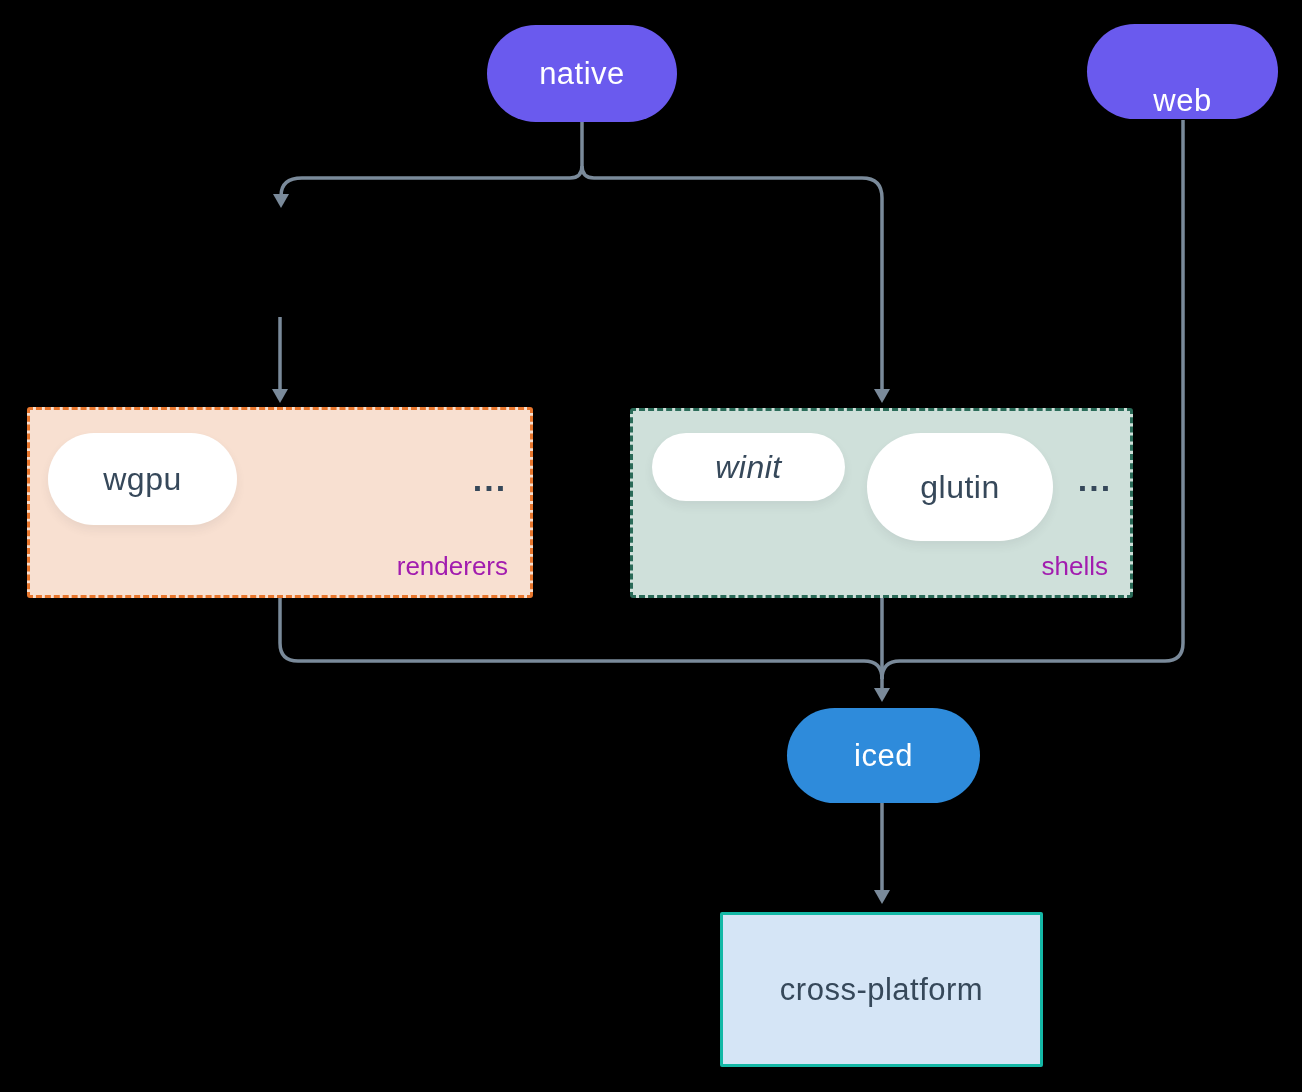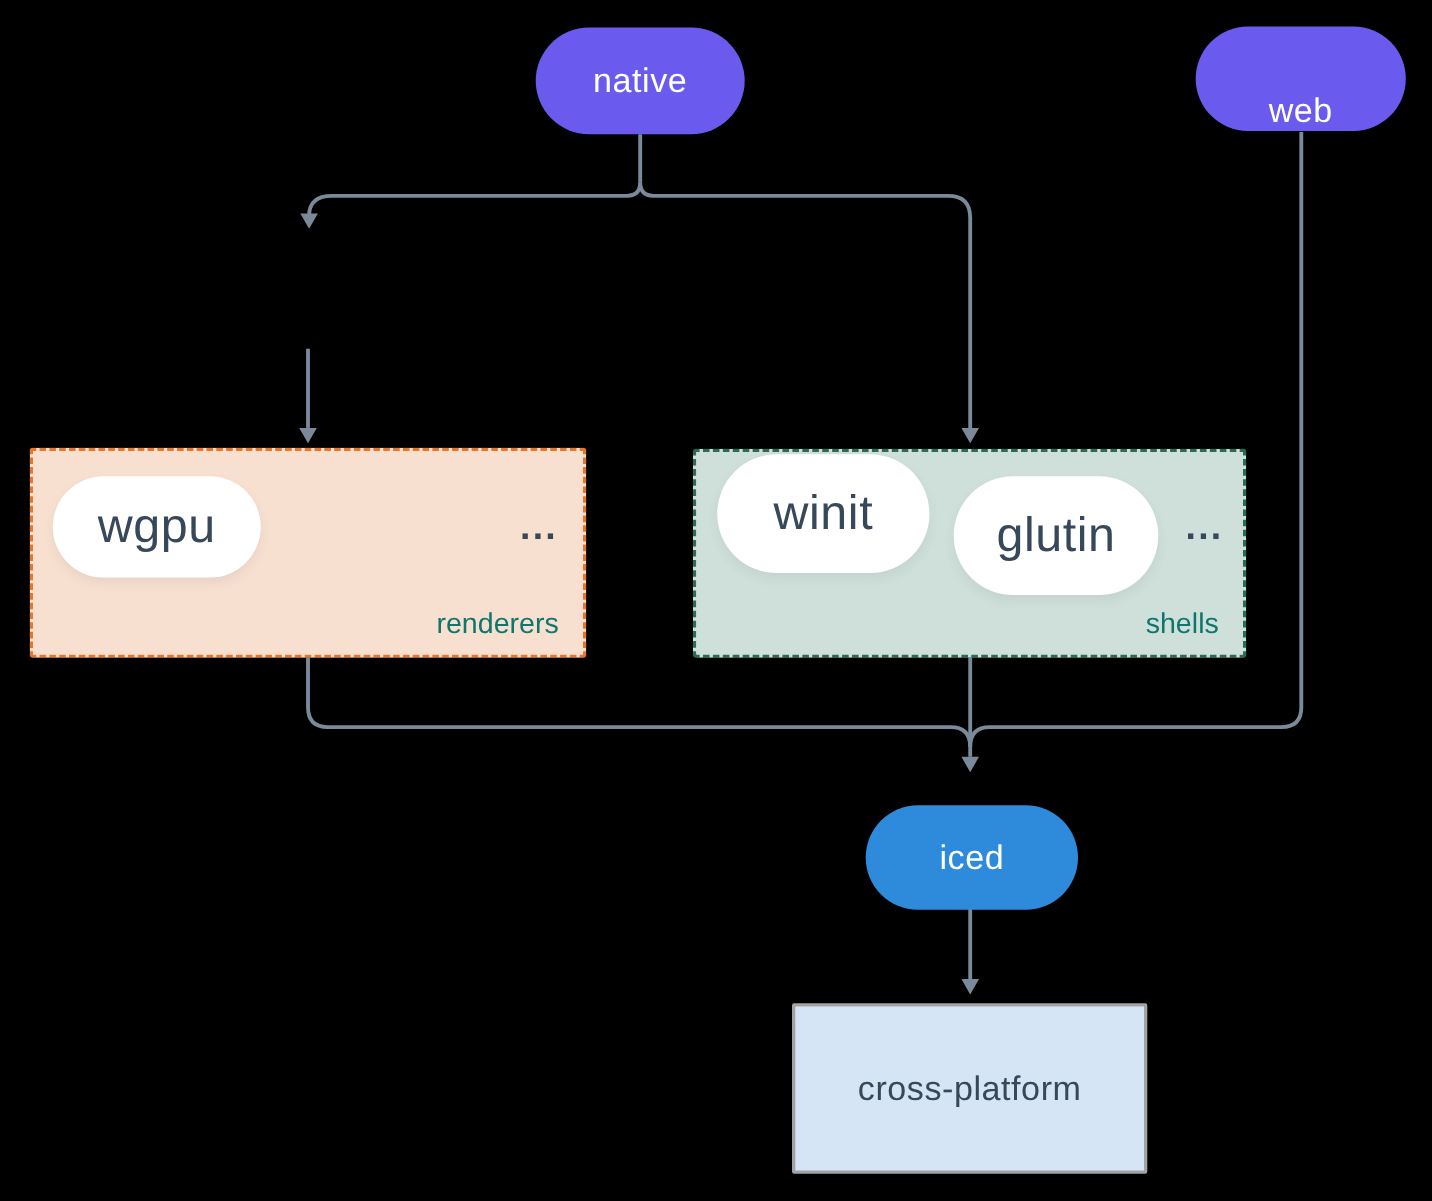--- a/index.html
+++ b/index.html
@@ -21,64 +21,64 @@
     display: flex;
     align-items: center;
     justify-content: center;
     border-radius: 999px;
     color: #ffffff;
     font-size: 31px;
     letter-spacing: 0.5px;
   }
   .pill.native, .pill.web { background: #6A5AEE; }
   .pill.graphics { background: #E0813C; }
-  .pill.iced { background: #2E8BDB; margin-top: 24px; }
+  .pill.iced { background: #2E8BDB; }
 
   .group {
     position: absolute;
     border: 3px dashed;
     border-radius: 3px;
     box-sizing: border-box;
   }
   .group.renderers { background: #F8E0D1; border-color: #E8772E; }
   .group.shells    { background: #CFE0DA; border-color: #2A6B58; }
   .group-label {
     position: absolute;
     right: 22px;
     bottom: 13px;
     font-size: 26px;
-    color: #0f766e;
+    color: #a21caf;
   }
   .chip {
     position: absolute;
     display: flex;
     align-items: center;
     justify-content: center;
     background: #ffffff;
     border-radius: 999px;
     color: #36485A;
-    font-size: 44px;
+    font-size: 32px;
     letter-spacing: 0.5px;
     box-shadow: 0 5px 10px rgba(60,70,80,0.08);
   }
   .dots {
     position: absolute;
     display: flex;
     align-items: center;
     justify-content: center;
     color: #36485A;
     font-size: 34px;
     font-weight: bold;
     letter-spacing: 2px;
   }
   .appbox {
     position: absolute;
     box-sizing: border-box;
     background: #D5E5F6;
-    border: 3px solid #a3a3a3;
+    border: 3px solid #14b8a6;
     border-radius: 2px;
     display: flex;
     flex-direction: column;
     align-items: center;
     justify-content: center;
     color: #36485A;
     font-size: 31px;
     line-height: 48px;
     letter-spacing: 0.5px;
   }
@@ -129,21 +129,21 @@
     <span class="group-label">renderers</span>
   </div>
   <div class="chip" style="left:48px; top:433px; width:189px; height:92px;">
     <span>wgpu</span>
   </div>
   <div class="dots" style="left:462px; top:433px; width:56px; height:92px;">...</div>
 
   <div class="group shells" style="left:630px; top:408px; width:503px; height:190px;">
     <span class="group-label">shells</span>
   </div>
-  <div class="chip" style="left:652px; top:413px; width:193px; height:108px;">
+  <div class="chip" style="left:652px; top:433px; width:193px; height:68px;font-style:italic;">
     <span>winit</span>
   </div>
   <div class="chip" style="left:867px; top:433px; width:186px; height:108px;">
     <span>glutin</span>
   </div>
   <div class="dots" style="left:1067px; top:433px; width:56px; height:92px;">...</div>
 
   <div class="pill iced" style="left:787px; top:708px; width:193px; height:95px;">
     <span>iced</span>
   </div>

